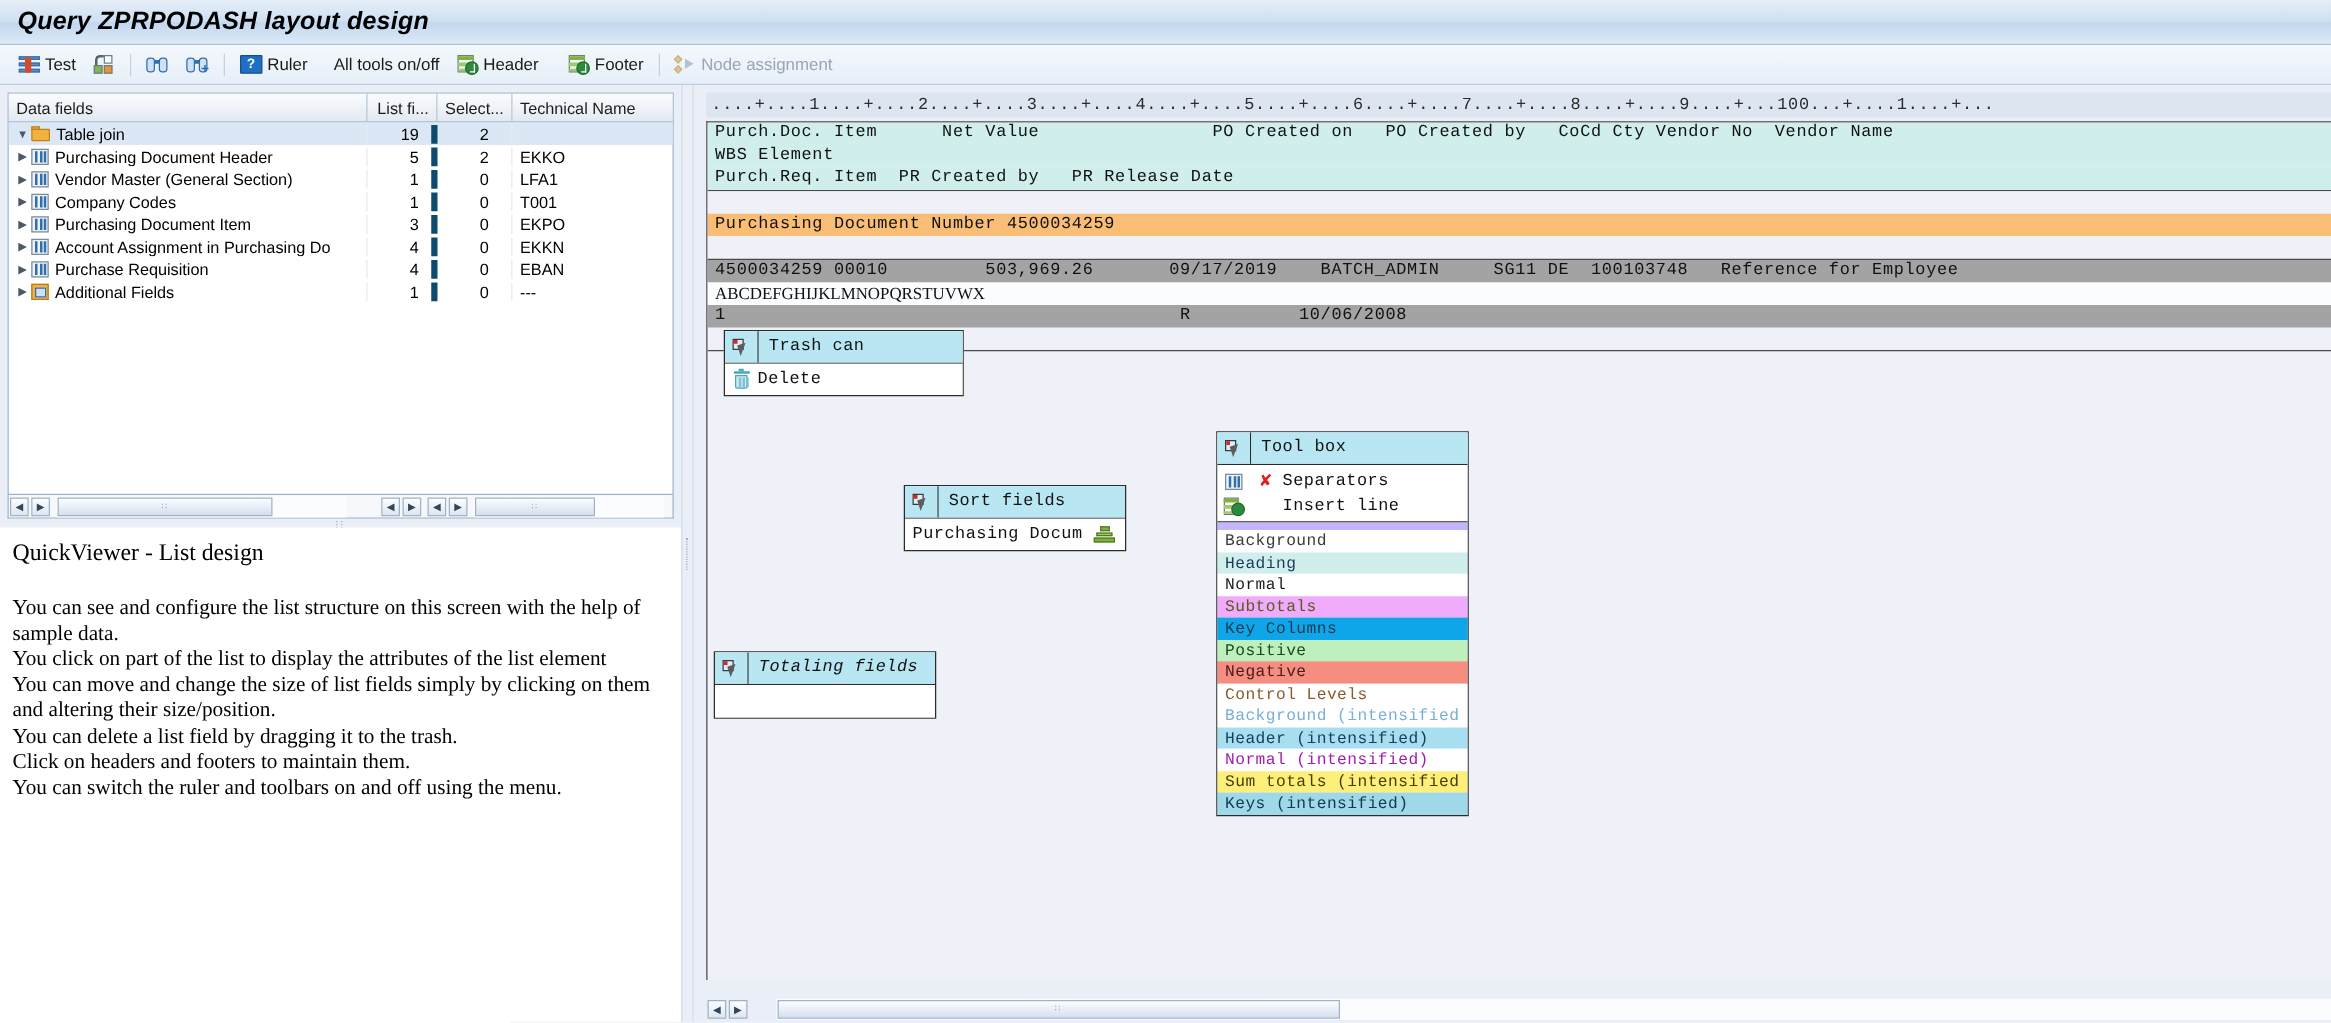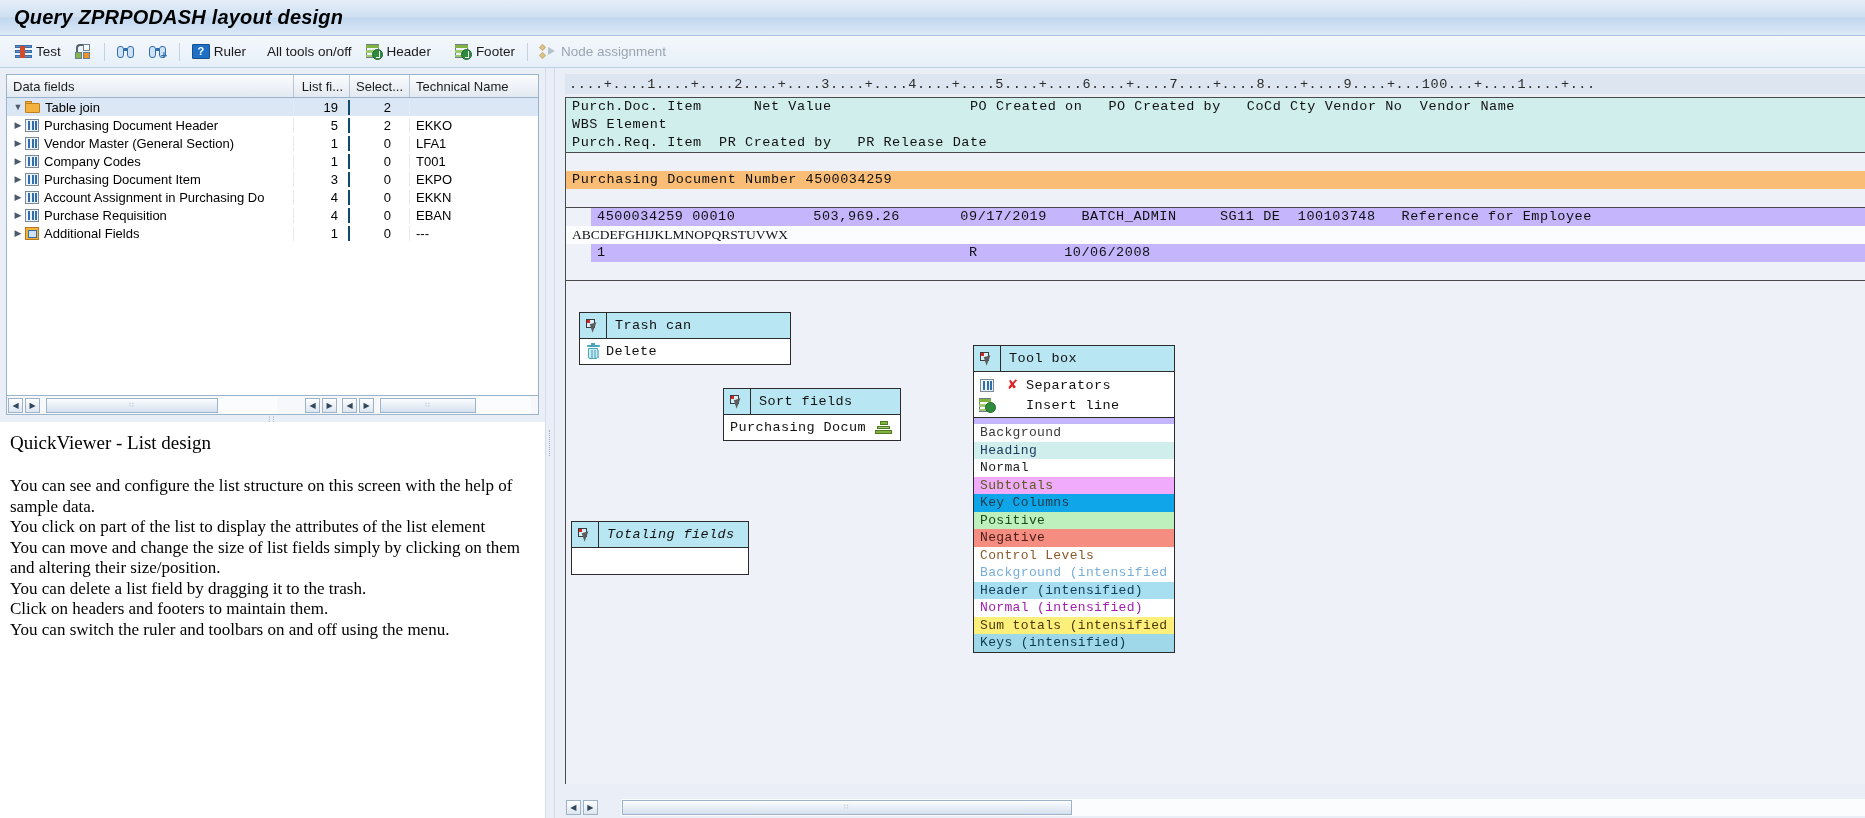--- a/index.html
+++ b/index.html
@@ -85,21 +85,21 @@
          border-bottom:1px solid #9bb4cd;font-size:13px;}
   .th{display:flex;align-items:center;padding:0 6px;border-right:1px solid #b8c7d8;box-sizing:border-box;color:#1b1b1b;overflow:hidden;white-space:nowrap;}
   .th.c0{width:287px;}
   .th.c1{width:56px;justify-content:flex-end;}
   .th.c2{width:60px;justify-content:flex-end;}
   .th.c3{flex:1;border-right:none;}
   .trow{display:flex;height:18px;font-size:13px;align-items:center;}
   .trow.sel{background:#dbe7f5;}
   .tc{box-sizing:border-box;display:flex;align-items:center;overflow:hidden;white-space:nowrap;}
   .tc.c0{width:287px;border-right:1px solid #e4eaf1;padding-left:4px;}
-  .tc.c1{width:56px;justify-content:flex-end;padding-right:10px;border-right:2px solid #0c4a6e;}
+  .tc.c1{width:56px;justify-content:flex-end;padding-right:10px;border-right:5px solid #0c4a6e;}
   .tc.c2{width:60px;justify-content:flex-end;padding-right:18px;border-right:1px solid #e4eaf1;}
   .tc.c3{flex:1;padding-left:6px;}
   .twist{width:14px;text-align:center;color:#4a5a6a;font-size:9px;flex:0 0 auto;}
   .indent1{padding-left:10px;}
   .ico-folder{width:15px;height:12px;position:relative;margin-right:5px;flex:0 0 auto;}
   .ico-folder .fb{position:absolute;left:0;top:2px;width:15px;height:10px;background:#f3b23d;border:1px solid #c1801a;box-sizing:border-box;border-radius:1px;}
   .ico-folder .ft{position:absolute;left:0;top:0px;width:7px;height:3px;background:#f3b23d;border:1px solid #c1801a;box-sizing:border-box;}
   .ico-table{width:14px;height:13px;position:relative;margin-right:5px;flex:0 0 auto;
              background:#eef2f6;border:1px solid #7b8a99;box-sizing:border-box;}
   .ico-table i{position:absolute;top:1px;width:2px;height:9px;background:#2f6fae;}
@@ -137,21 +137,21 @@
     overflow:hidden;box-sizing:border-box;
   }
   .lrow{
     font-family:"Liberation Mono", monospace;font-size:13.5px;
     letter-spacing:.55px;white-space:pre;height:18px;line-height:18px;color:#111;
   }
   .lrow.head{background:#cfeeec;}
   .lrow.sep{height:1px;background:#4a4a4a;line-height:0;font-size:0;}
   .lrow.gap{background:#eef2f8;}
   .lrow.ctrl{background:#f9bd76;}
-  .lrow.data{background:#c4b5fd;margin-left:25px;}
+  .lrow.data{background:#a3a3a3;}
   .lrow.abc{background:#fbfcfe;font-family:"Liberation Serif",serif;letter-spacing:0;}
   .listpad{padding-left:6px;}
 
   
   .pal{position:absolute;border:1px solid #2b2b2b;background:#ffffff;box-sizing:border-box;}
   .pal-title{display:flex;align-items:stretch;height:25px;border-bottom:1px solid #2b2b2b;background:#fff;}
   .pal-handle{width:26px;border-right:1px solid #2b2b2b;background:#b8e6f2;display:flex;align-items:center;justify-content:center;flex:0 0 auto;}
   .ico-move{width:15px;height:14px;position:relative;}
   .ico-move .bx{position:absolute;left:0;top:0;width:9px;height:9px;border:1.5px solid #3b3b3b;box-sizing:border-box;background:#d7f1fa;}
   .ico-move .rd{position:absolute;left:1.5px;top:1.5px;width:3px;height:3px;background:#d22;}
@@ -465,21 +465,21 @@
       <div class="lrow gap">&nbsp;</div>
       <div class="lrow ctrl listpad">Purchasing Document Number 4500034259</div>
       <div class="lrow gap">&nbsp;</div>
       <div class="lrow sep"></div>
       <div class="lrow data listpad">4500034259 00010         503,969.26       09/17/2019    BATCH_ADMIN     SG11 DE  100103748   Reference for Employee</div>
       <div class="lrow abc listpad">ABCDEFGHIJKLMNOPQRSTUVWX</div>
       <div class="lrow data listpad">1                                          R          10/06/2008</div>
       <div class="lrow sep" style="margin-top:18px;"></div>
     </div>
 
-    <div class="pal" style="left:24px;top:196px;width:212px;margin-top:48px;">
+    <div class="pal" style="left:24px;top:196px;width:192px;">
       <div class="pal-title">
         <div class="pal-handle">
           <span class="ico-move">
               <span class="bx"></span>
               <span class="rd"></span>
               <span class="cur"></span>
             </span>
         </div>
         <div class="pal-caption">Trash can</div>
       </div>

